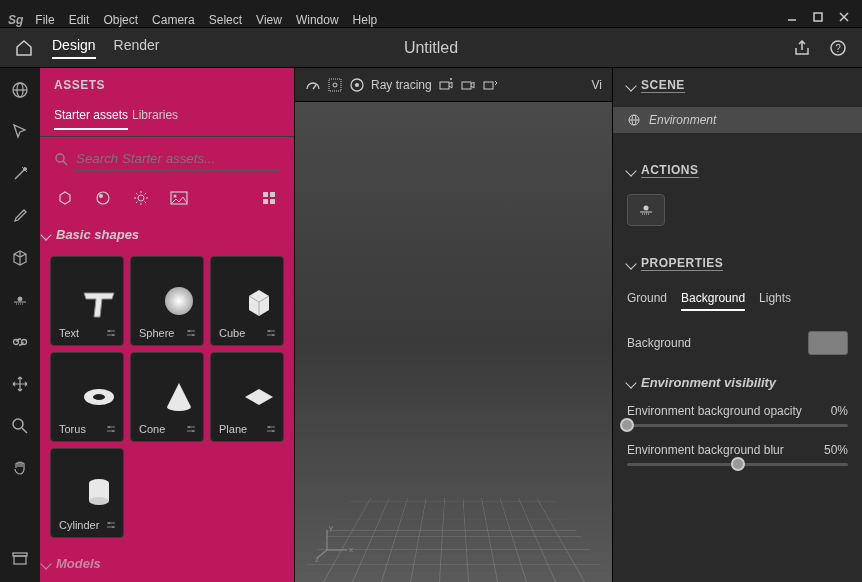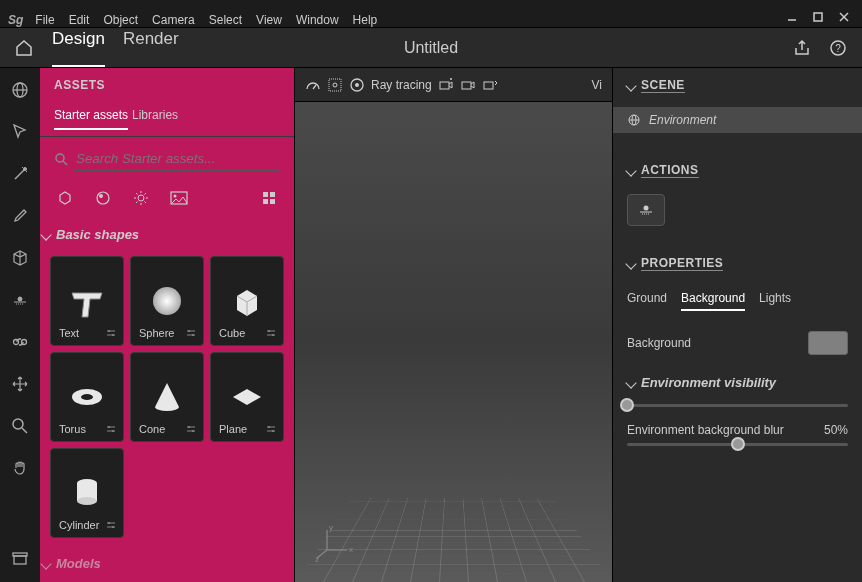--- a/index.html
+++ b/index.html
@@ -6,42 +6,42 @@
 body{background:#000;color:#ccc;font-size:12px;overflow:hidden;width:862px;height:582px}
 .topbar{height:28px;background:#1c1c1c;display:flex;align-items:flex-end;padding:0 8px;border-bottom:1px solid #000}
 .app-logo{font-weight:bold;color:#aaa;font-style:italic;margin-right:12px}
 .menu{display:flex;gap:14px}
 .menu span{cursor:pointer}
 .win-controls{margin-left:auto;display:flex;gap:6px}
 .win-controls div{width:20px;height:20px;display:flex;align-items:center;justify-content:center;cursor:pointer}
 .titlebar{height:40px;background:#2a2a2a;display:flex;align-items:center;padding:0 12px;border-bottom:1px solid #000}
 .home-icon{width:24px;height:24px;display:flex;align-items:center;justify-content:center;margin-right:16px}
 .tabs{display:flex;gap:18px}
-.tab{font-size:17px;padding-bottom:16px;cursor:pointer}
+.tab{font-size:14px;padding-bottom:4px;cursor:pointer}
 .tab.active{color:#fff;border-bottom:2px solid #fff}
 .doc-title{position:absolute;left:50%;transform:translateX(-50%);font-size:16px;color:#ccc}
 .title-right{margin-left:auto;display:flex;gap:12px}
 .icon-btn{width:24px;height:24px;display:flex;align-items:center;justify-content:center;cursor:pointer}
 .main{display:flex;height:514px}
 .toolcol{width:40px;background:#1c1c1c;display:flex;flex-direction:column;align-items:center;padding-top:10px;gap:18px}
 .tool{width:24px;height:24px;display:flex;align-items:center;justify-content:center;cursor:pointer;color:#aaa}
 .tool svg{stroke:#aaa;fill:none}
 .assets{width:255px;background:#be185d;border-right:1px solid #000;overflow-y:auto}
 .panel-header{height:34px;display:flex;align-items:center;padding:0 14px;font-size:12px;font-weight:bold;letter-spacing:0.5px;color:#ccc}
 .asset-tabs{display:flex;gap:4px;padding:6px 14px;border-bottom:1px solid #3a3a3a}
 .asset-tab{cursor:pointer;padding-bottom:6px}
 .asset-tab.active{color:#fff;border-bottom:2px solid #fff}
 .search-row{padding:10px 14px;display:flex;align-items:center;gap:6px}
 .search-row input{flex:1;background:transparent;border:none;border-bottom:1px solid #555;color:#ccc;padding:4px 2px;font-style:italic;outline:none}
 .filter-row{display:flex;gap:16px;padding:6px 14px;align-items:center}
 .filter-icon{width:22px;height:22px;display:flex;align-items:center;justify-content:center;cursor:pointer}
 .section-head{display:flex;align-items:center;gap:6px;padding:12px 2px 8px;font-size:13px;font-weight:bold;font-style:italic}
 .chev{display:inline-block;width:8px;height:8px;border-left:1.5px solid #ccc;border-bottom:1.5px solid #ccc;transform:rotate(-45deg)}
 .shape-grid{display:grid;grid-template-columns:repeat(3,1fr);gap:6px;padding:6px 10px}
-.shape-item{background:#1f1f1f;border:1px solid #3a3a3a;border-radius:4px;height:90px;display:flex;flex-direction:column;align-items:center;justify-content:center;position:relative;cursor:pointer}
+.shape-item{background:#1f1f1f;border:1px solid #3a3a3a;border-radius:4px;height:90px;display:flex;flex-direction:column;align-items:flex-end;justify-content:center;position:relative;cursor:pointer}
 .shape-icon{width:48px;height:48px;display:flex;align-items:center;justify-content:center}
 .shape-label{position:absolute;bottom:6px;left:8px;font-size:11px}
 .shape-settings{position:absolute;bottom:6px;right:6px;width:12px;height:12px;display:flex;align-items:center;justify-content:center}
 .viewport{flex:1;background:#3a3a3a;position:relative;display:flex;flex-direction:column}
 .vp-toolbar{height:34px;background:#2a2a2a;border-bottom:1px solid #000;display:flex;align-items:center;padding:0 10px;gap:6px}
 .vp-btn{display:flex;align-items:center;gap:4px;cursor:pointer;font-size:12px}
 .vp-canvas{flex:1;position:relative;background:linear-gradient(to bottom,#4a4a4a 0%,#3a3a3a 50%,#5a5a5a 100%);overflow:hidden}
 .grid-floor{position:absolute;bottom:0;left:0;right:0;height:55%;background:repeating-linear-gradient(to right,transparent 0,transparent 28px,rgba(255,255,255,0.15) 28px,rgba(255,255,255,0.15) 29px),repeating-linear-gradient(to top,transparent 0,transparent 18px,rgba(255,255,255,0.12) 18px,rgba(255,255,255,0.12) 19px);transform:perspective(400px) rotateX(60deg);transform-origin:bottom}
 .axis-gizmo{position:absolute;bottom:20px;left:20px;width:40px;height:40px}
 .right-panel{width:250px;background:#2a2a2a;border-left:1px solid #000;overflow-y:auto}
@@ -480,20 +480,24 @@
       <span>Background</span>
       <div class="color-swatch"></div>
     </div>
 
     <div class="section-head sub">
         <span class="chev"></span>
         <span>Environment visibility</span>
       </div>
 
     <div class="slider-block">
+      <div class="slider-label">
+        <span>Environment background opacity</span>
+        <span>0%</span>
+      </div>
       <div class="slider-track">
         <div class="slider-thumb" id="opacity-thumb" style="left: 0%;"></div>
       </div>
     </div>
 
     <div class="slider-block">
       <div class="slider-label">
         <span>Environment background blur</span>
         <span>50%</span>
       </div>

